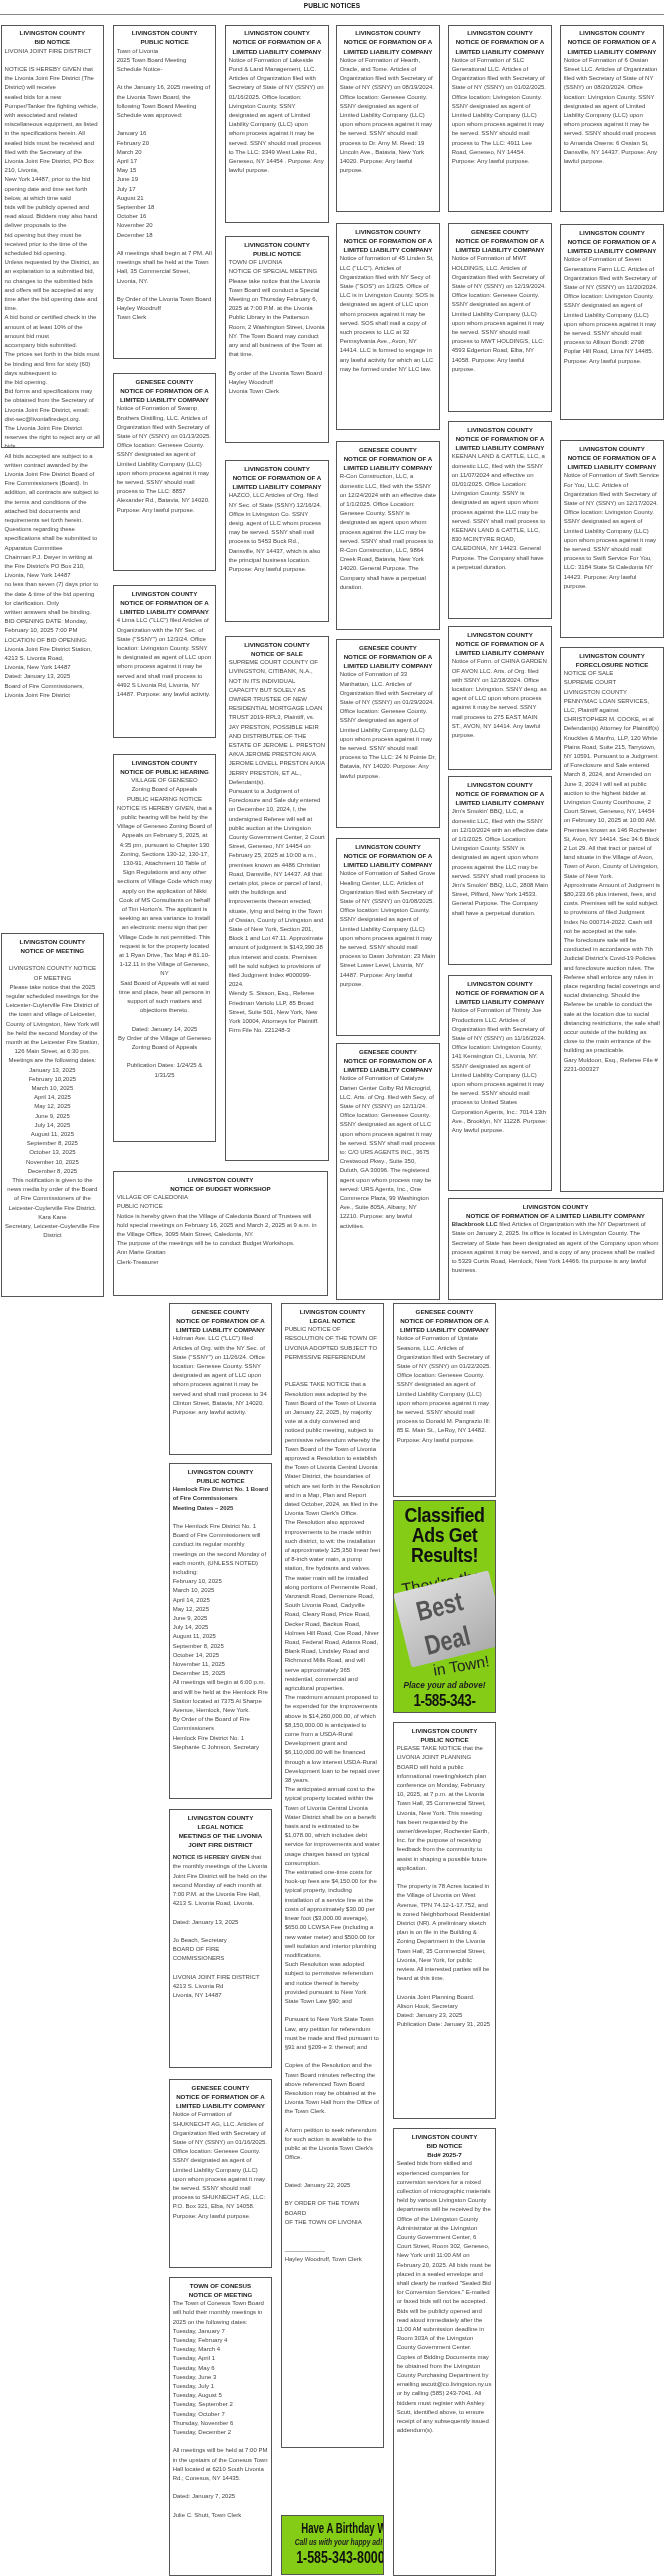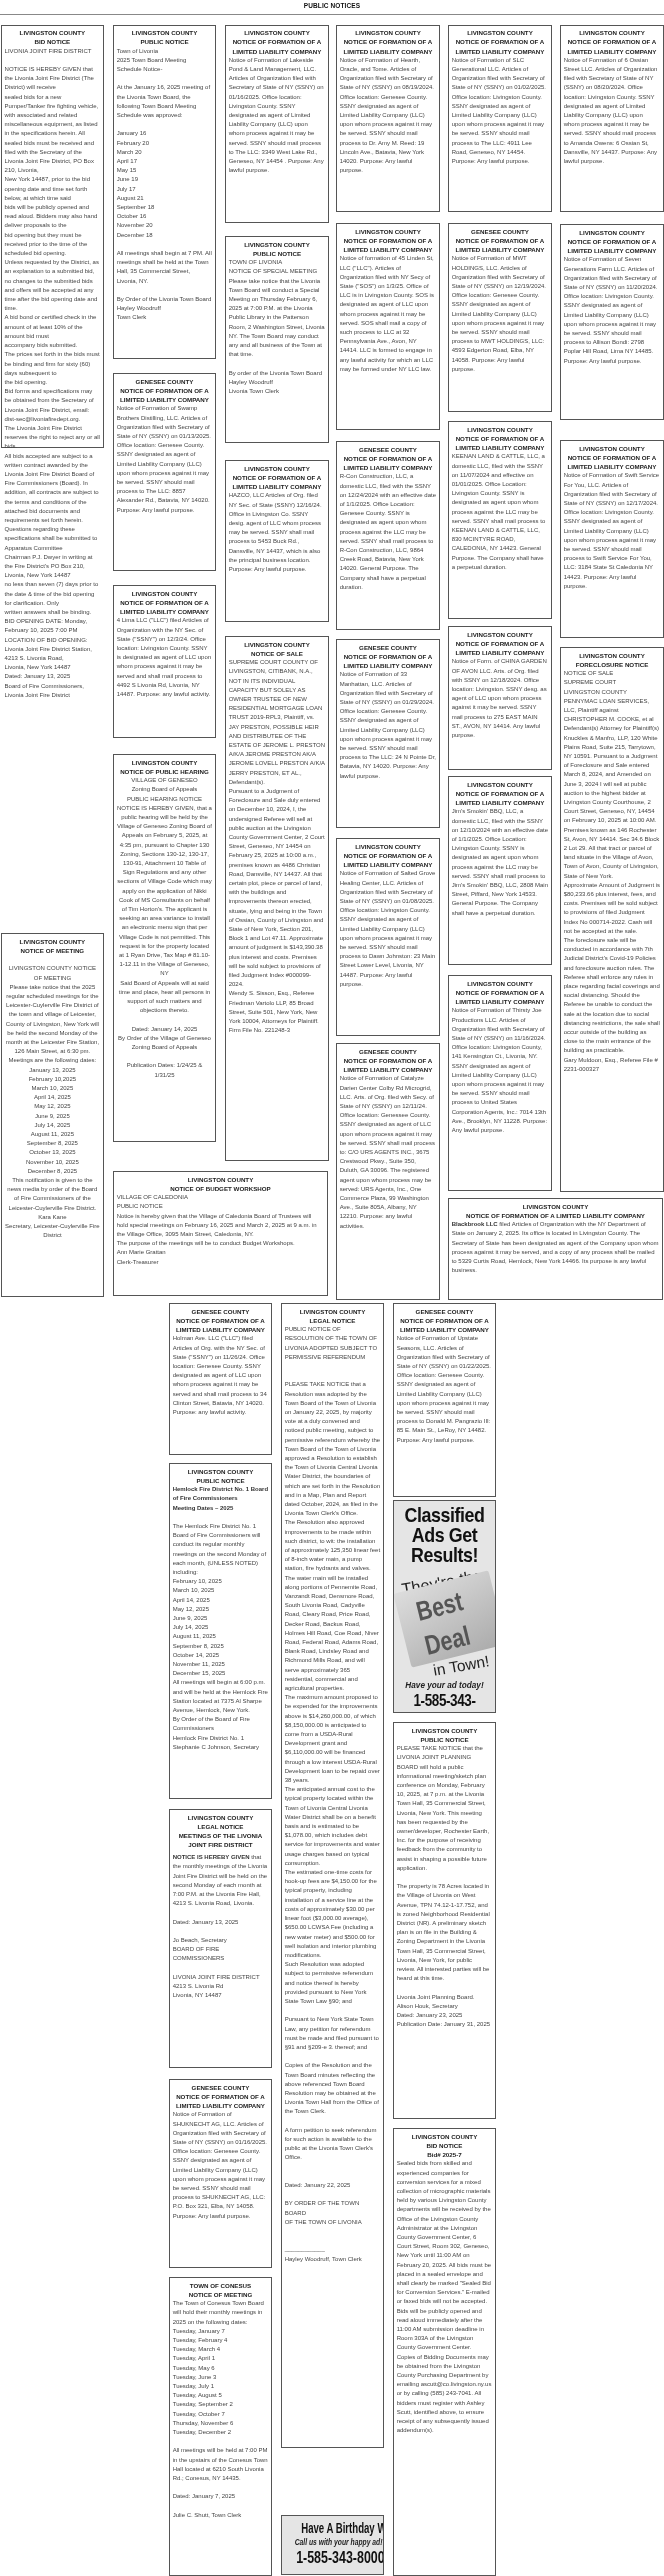--- a/index.html
+++ b/index.html
@@ -4,21 +4,21 @@
 <style>
   * { box-sizing: border-box; margin: 0; padding: 0; }
   body { width: 664px; height: 2576px; background: #fff; font-family: "Liberation Sans", sans-serif; color: #333; position: relative; overflow: hidden; }
   .page-header { position: absolute; left: 0; top: 0; width: 664px; height: 14.5px; border-bottom: 0.9px solid #888; }
   .page-header span { position: absolute; left: 0; width: 664px; text-align: center; top: 1.8px; font-weight: bold; font-size: 6.5px; color: #111; letter-spacing: 0.1px; }
   .notice { position: absolute; border: 1.2px solid #555; padding: 2.7px 2.7px 2.7px 2.7px; font-size: 6px; line-height: 9.2px; color: #444; background: #fff; }
   .notice .hd { font-weight: bold; text-align: center; color: #222; font-size: 6.2px; line-height: 9.2px; }
   .notice .b { white-space: pre-line; }
   .notice .c { text-align: center; }
   .notice .bold { font-weight: bold; color: #333; }
-  .ad { position: absolute; border: 1.2px solid #555; background: #e5e5e5; overflow: hidden; }
+  .ad { position: absolute; border: 1.2px solid #555; background: #84cc16; overflow: hidden; }
   .ad .l1 { font-family: "Liberation Sans", sans-serif; font-weight: bold; font-size: 21px; line-height: 20px; text-align: center; color: #111; letter-spacing: -0.5px; transform: scaleX(0.85); }
   .ad .theyre { font-family: "Liberation Sans", sans-serif; font-size: 16.4px; color: #222; transform: rotate(-10deg); margin-left: 7.3px; margin-top: 7.3px; }
   .ad .paper { position: absolute; left: 7.3px; top: 98px; width: 98px; height: 76px; background: linear-gradient(160deg,#ddd,#aaa); transform: rotate(-14deg); border-radius: 2.7px; }
   .ad .best { position: absolute; left: 16.4px; top: 102px; font-weight: bold; font-size: 36px; color: #555; transform: rotate(-14deg) scaleX(0.8); line-height: 35px; }
   .ad .intown { position: absolute; right: 5.5px; top: 178px; font-size: 15.5px; color: #222; transform: rotate(-10deg); }
   .ad .place { position: absolute; left: 0; width: 100%; top: 203px; text-align: center; font-weight: bold; font-style: italic; font-size: 8.2px; color: #222; }
   .ad .phone { position: absolute; left: 0; width: 100%; top: 213px; text-align: center; font-weight: bold; font-size: 17.3px; color: #111; transform: scaleX(0.78); letter-spacing: -0.5px; }
   .bday .t1 { font-weight: bold; font-size: 15.5px; text-align: center; color: #111; transform: scaleX(0.62); white-space: nowrap; margin-top: 2.7px; }
   .bday .t2 { font-style: italic; font-weight: bold; font-size: 9px; text-align: center; color: #222; transform: scaleX(0.75); white-space: nowrap; }
   .bday .t3 { font-weight: bold; font-size: 17.3px; text-align: center; color: #111; transform: scaleX(0.72); white-space: nowrap; }
@@ -385,21 +385,21 @@
 </div>
 
 <div class="ad" style="left:393px;top:1500px;width:103px;height:213px;">
   <div class="l1" style="margin-top:3.6px;">Classified</div>
   <div class="l1">Ads Get</div>
   <div class="l1">Results!</div>
   <div class="theyre">They're the</div>
   <div class="paper" style="top:80px;"></div>
   <div class="best" style="top:84px;font-size:27px;width:100px;">Best Deal</div>
   <div class="intown" style="top:156px;">in Town!</div>
-  <div class="place" style="top:180px;">Have your ad today!</div>
+  <div class="place" style="top:180px;">Place your ad above!</div>
   <div class="phone" style="top:189px;">1-585-343-8000</div>
 </div>
 
 <div class="notice" style="left:393px;top:1722px;width:103px;height:397px;">
   <div class="hd b">LIVINGSTON COUNTY
 PUBLIC NOTICE</div>
   <div class="b">PLEASE TAKE NOTICE that the LIVONIA JOINT PLANNING BOARD will hold a public informational meeting/sketch plan conference on Monday, February 10, 2025, at 7 p.m. at the Livonia Town Hall, 35 Commercial Street, Livonia, New York.  This meeting has been requested by the owner/developer, Rochester Earth, Inc. for the purpose of receiving feedback from the community to assist in shaping a possible future application.
 
 The property is 78 Acres located in the Village of Livonia on West Avenue, TPN 74.12-1-17.752, and is zoned Neighborhood Residential District (NR). A preliminary sketch plan is on file in the Building &amp; Zoning Department in the Livonia Town Hall, 35 Commercial Street, Livonia, New York, for public review.  All interested parties will be heard at this time.
 

